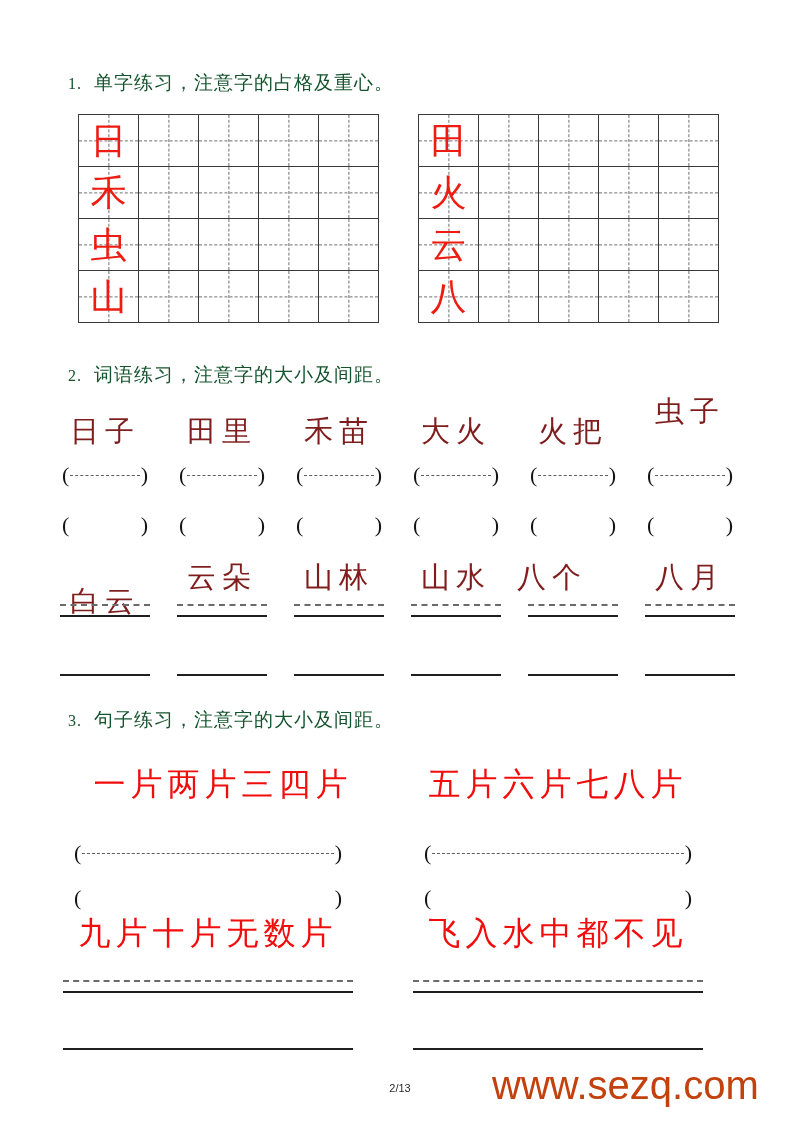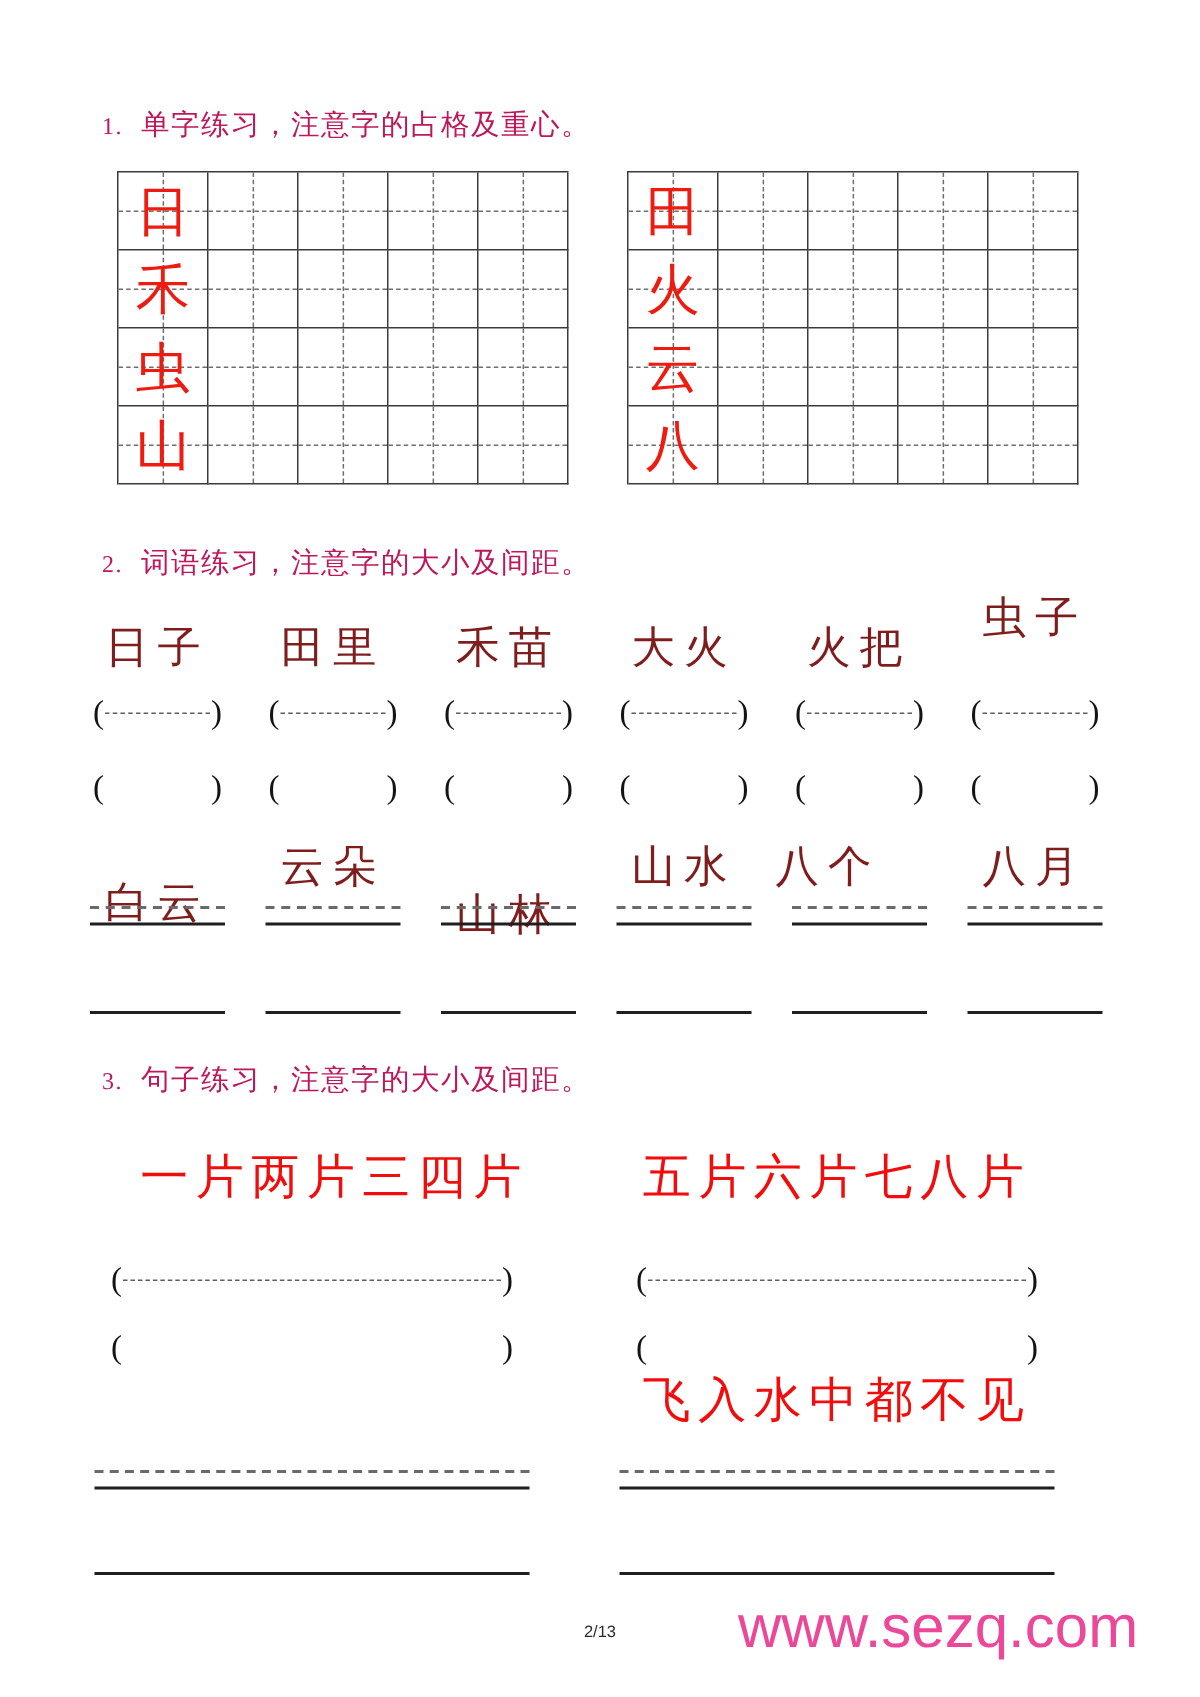--- a/index.html
+++ b/index.html
@@ -16,21 +16,21 @@
     height: 1131px;
     background: #ffffff;
     overflow: hidden;
   }
 
   
   .section-heading {
     position: absolute;
     font-family: "Liberation Serif", serif;
     font-size: 19px;
-    color: #be185d;
+    color: #14532d;
     letter-spacing: 1px;
     white-space: nowrap;
   }
   .section-heading .num {
     font-family: "Liberation Serif", serif;
     font-size: 16px;
     margin-right: 12px;
   }
 
   
@@ -156,21 +156,21 @@
     position: absolute;
     font-family: "Liberation Sans", sans-serif;
     font-size: 11px;
     color: #2b2b2b;
     transform: translateX(-50%);
   }
   .watermark {
     position: absolute;
     font-family: "Liberation Sans", sans-serif;
     font-size: 40px;
-    color: #ec4899;
+    color: #c2410c;
     letter-spacing: 0px;
     white-space: nowrap;
   }
 </style>
 </head>
 <body>
 
 <div class="page">
 
   <div class="section-heading" style="left:68px; top:70px;">
@@ -313,21 +313,21 @@
       <span class="par">)</span>
     </div>
   <div class="bracket-line empty" style="left:690px; top:512px; width:86px;">
       <span class="par">(</span>
       <span class="dash"></span>
       <span class="par">)</span>
     </div>
 
   <div class="word" style="left:105px; top:582px;">白云</div>
   <div class="word" style="left:222px; top:558px;">云朵</div>
-  <div class="word" style="left:339px; top:558px;margin-top:32px;">山林</div>
+  <div class="word" style="left:339px; top:558px;">山林</div>
   <div class="word" style="left:456px; top:558px;">山水</div>
   <div class="word" style="left:552px; top:558px;">八个</div>
   <div class="word" style="left:690px; top:558px;">八月</div>
 
   <div class="ruled-line" style="left:105px; top:604px; width:90px;">
       <div class="dashed"></div>
       <div class="solid"></div>
     </div>
   <div class="ruled-line" style="left:222px; top:604px; width:90px;">
       <div class="dashed"></div>
@@ -397,20 +397,21 @@
       <span class="par">(</span>
       <span class="dash"></span>
       <span class="par">)</span>
     </div>
   <div class="bracket-line empty" style="left:558px; top:885px; width:268px;">
       <span class="par">(</span>
       <span class="dash"></span>
       <span class="par">)</span>
     </div>
 
+  <div class="sentence" style="left:208px; top:912px;">九片十片无数片</div>
   <div class="sentence" style="left:558px; top:912px;">飞入水中都不见</div>
 
   <div class="ruled-line" style="left:208px; top:980px; width:290px;">
       <div class="dashed"></div>
       <div class="solid"></div>
     </div>
   <div class="ruled-line" style="left:558px; top:980px; width:290px;">
       <div class="dashed"></div>
       <div class="solid"></div>
     </div>

